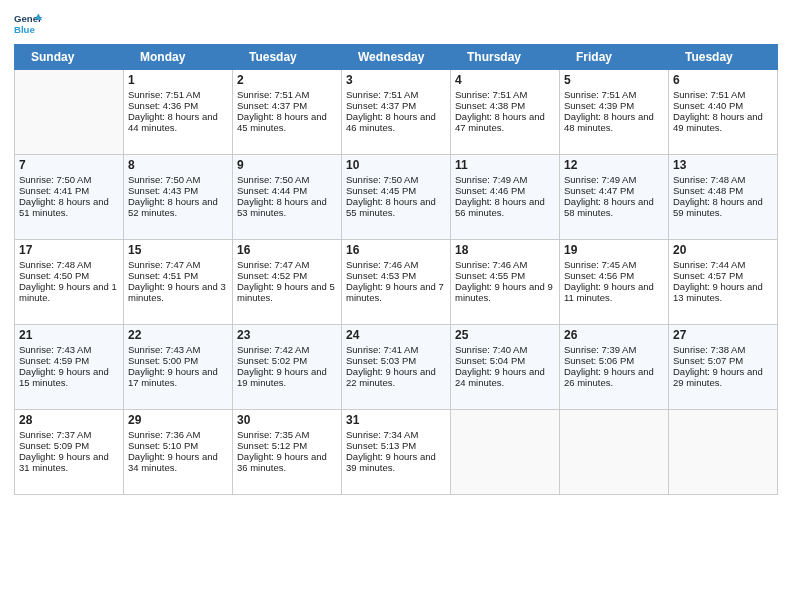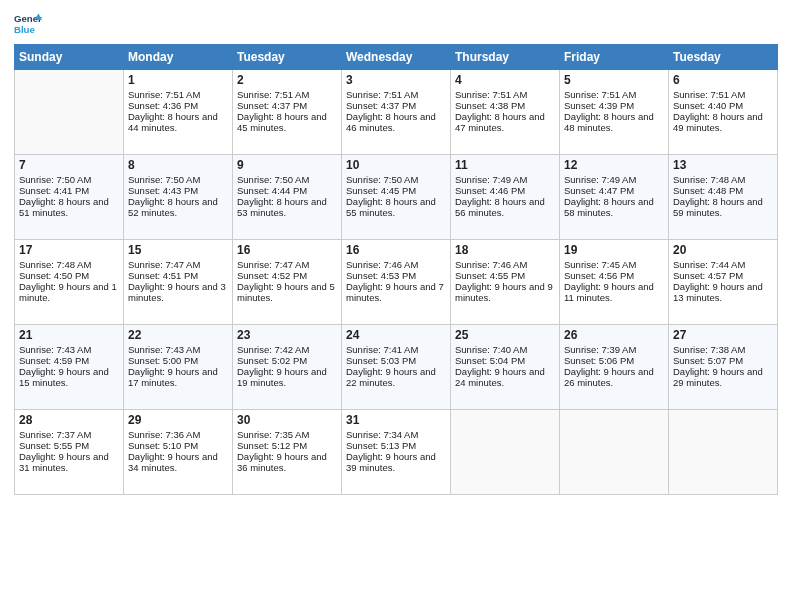--- a/index.html
+++ b/index.html
@@ -47,21 +47,21 @@
     .calendar {
       width: 100%;
       border-collapse: collapse;
       border: 1px solid #bbb;
     }
     .calendar th {
       background: #3a7ebf;
       color: #fff;
       font-size: 12px;
       font-weight: bold;
-      padding: 5px 4px;
+      padding: 5px 16px;
       text-align: left;
       border: 1px solid #3a7ebf;
     }
     .calendar td {
       width: calc(100% / 7);
       vertical-align: top;
       padding: 3px 4px;
       border: 1px solid #ccc;
       font-size: 9.5px;
       color: #222;
@@ -285,21 +285,21 @@
             <span class="day-num">27</span>
             <div>Sunrise: 7:38 AM</div>
             <div>Sunset: 5:07 PM</div>
             <div>Daylight: 9 hours and 29 minutes.</div>
           </td>
         </tr>
         <tr>
           <td>
             <span class="day-num">28</span>
             <div>Sunrise: 7:37 AM</div>
-            <div>Sunset: 5:55 PM</div>
+            <div>Sunset: 5:09 PM</div>
             <div>Daylight: 9 hours and 31 minutes.</div>
           </td>
           <td>
             <span class="day-num">29</span>
             <div>Sunrise: 7:36 AM</div>
             <div>Sunset: 5:10 PM</div>
             <div>Daylight: 9 hours and 34 minutes.</div>
           </td>
           <td>
             <span class="day-num">30</span>

